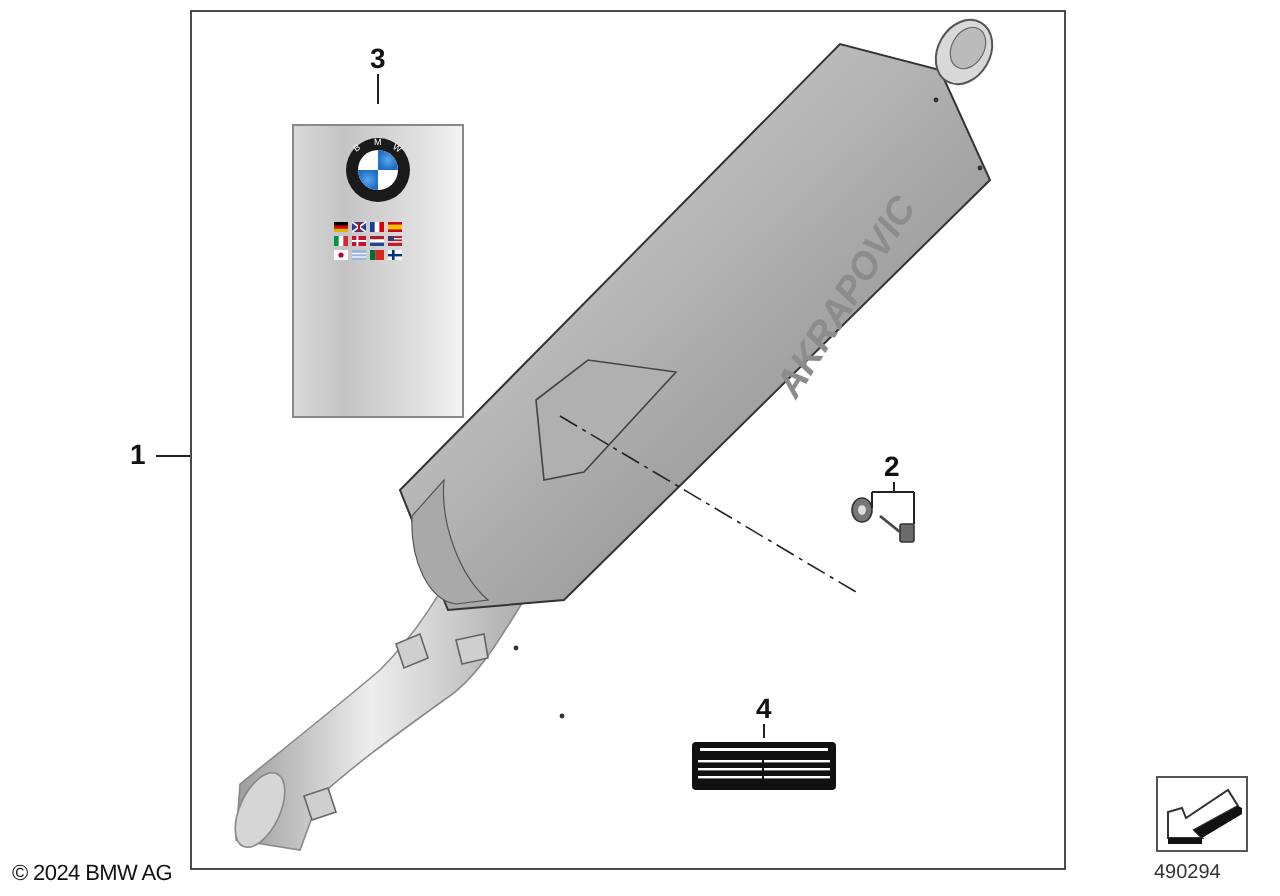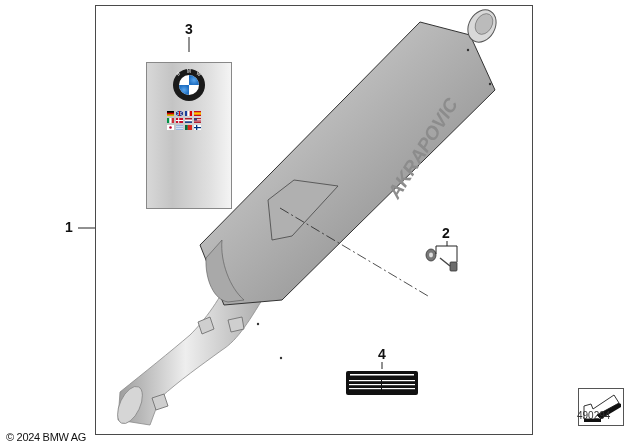--- a/index.html
+++ b/index.html
@@ -1,20 +1,20 @@
 <!DOCTYPE html>
 <html><head>
 <meta charset="utf-8">
 <style>
   html, body { margin:0; padding:0; background:#ffffff; }
   body { width:640px; height:448px; position:relative; overflow:hidden; font-family:"Liberation Sans", sans-serif; }
   .frame { position:absolute; left:95px; top:5px; width:438px; height:430px; border:1px solid #4a4a4a; box-sizing:border-box; }
   .callout { position:absolute; font-weight:bold; font-size:14px; color:#111; font-family:"Liberation Sans", sans-serif; }
   .copyright { position:absolute; left:6px; top:431px; font-size:11px; color:#111; letter-spacing:-0.3px; font-family:"Liberation Sans", sans-serif; }
-  .ref-number { position:absolute; left:577px; top:410px; font-size:10px; color:#333; font-family:"Liberation Sans", sans-serif; }
+  .ref-number { position:absolute; left:577px; top:431px; font-size:10px; color:#333; font-family:"Liberation Sans", sans-serif; }
   .nav-icon { position:absolute; left:578px; top:388px; width:46px; height:38px; border:1px solid #555; box-sizing:border-box; background:#fff; cursor:pointer; }
   .booklet { position:absolute; left:146px; top:62px; width:86px; height:147px; border:1px solid #888; box-sizing:border-box;
              background:linear-gradient(90deg,#d8d8d8 0%,#c4c4c4 30%,#e0e0e0 75%,#f4f4f4 100%); }
   .label-plate { position:absolute; left:346px; top:371px; width:72px; height:24px; background:#111; border-radius:2px; }
   svg { position:absolute; left:0; top:0; }
 </style>
 </head>
 <body>
 
 <div class="frame"></div>

